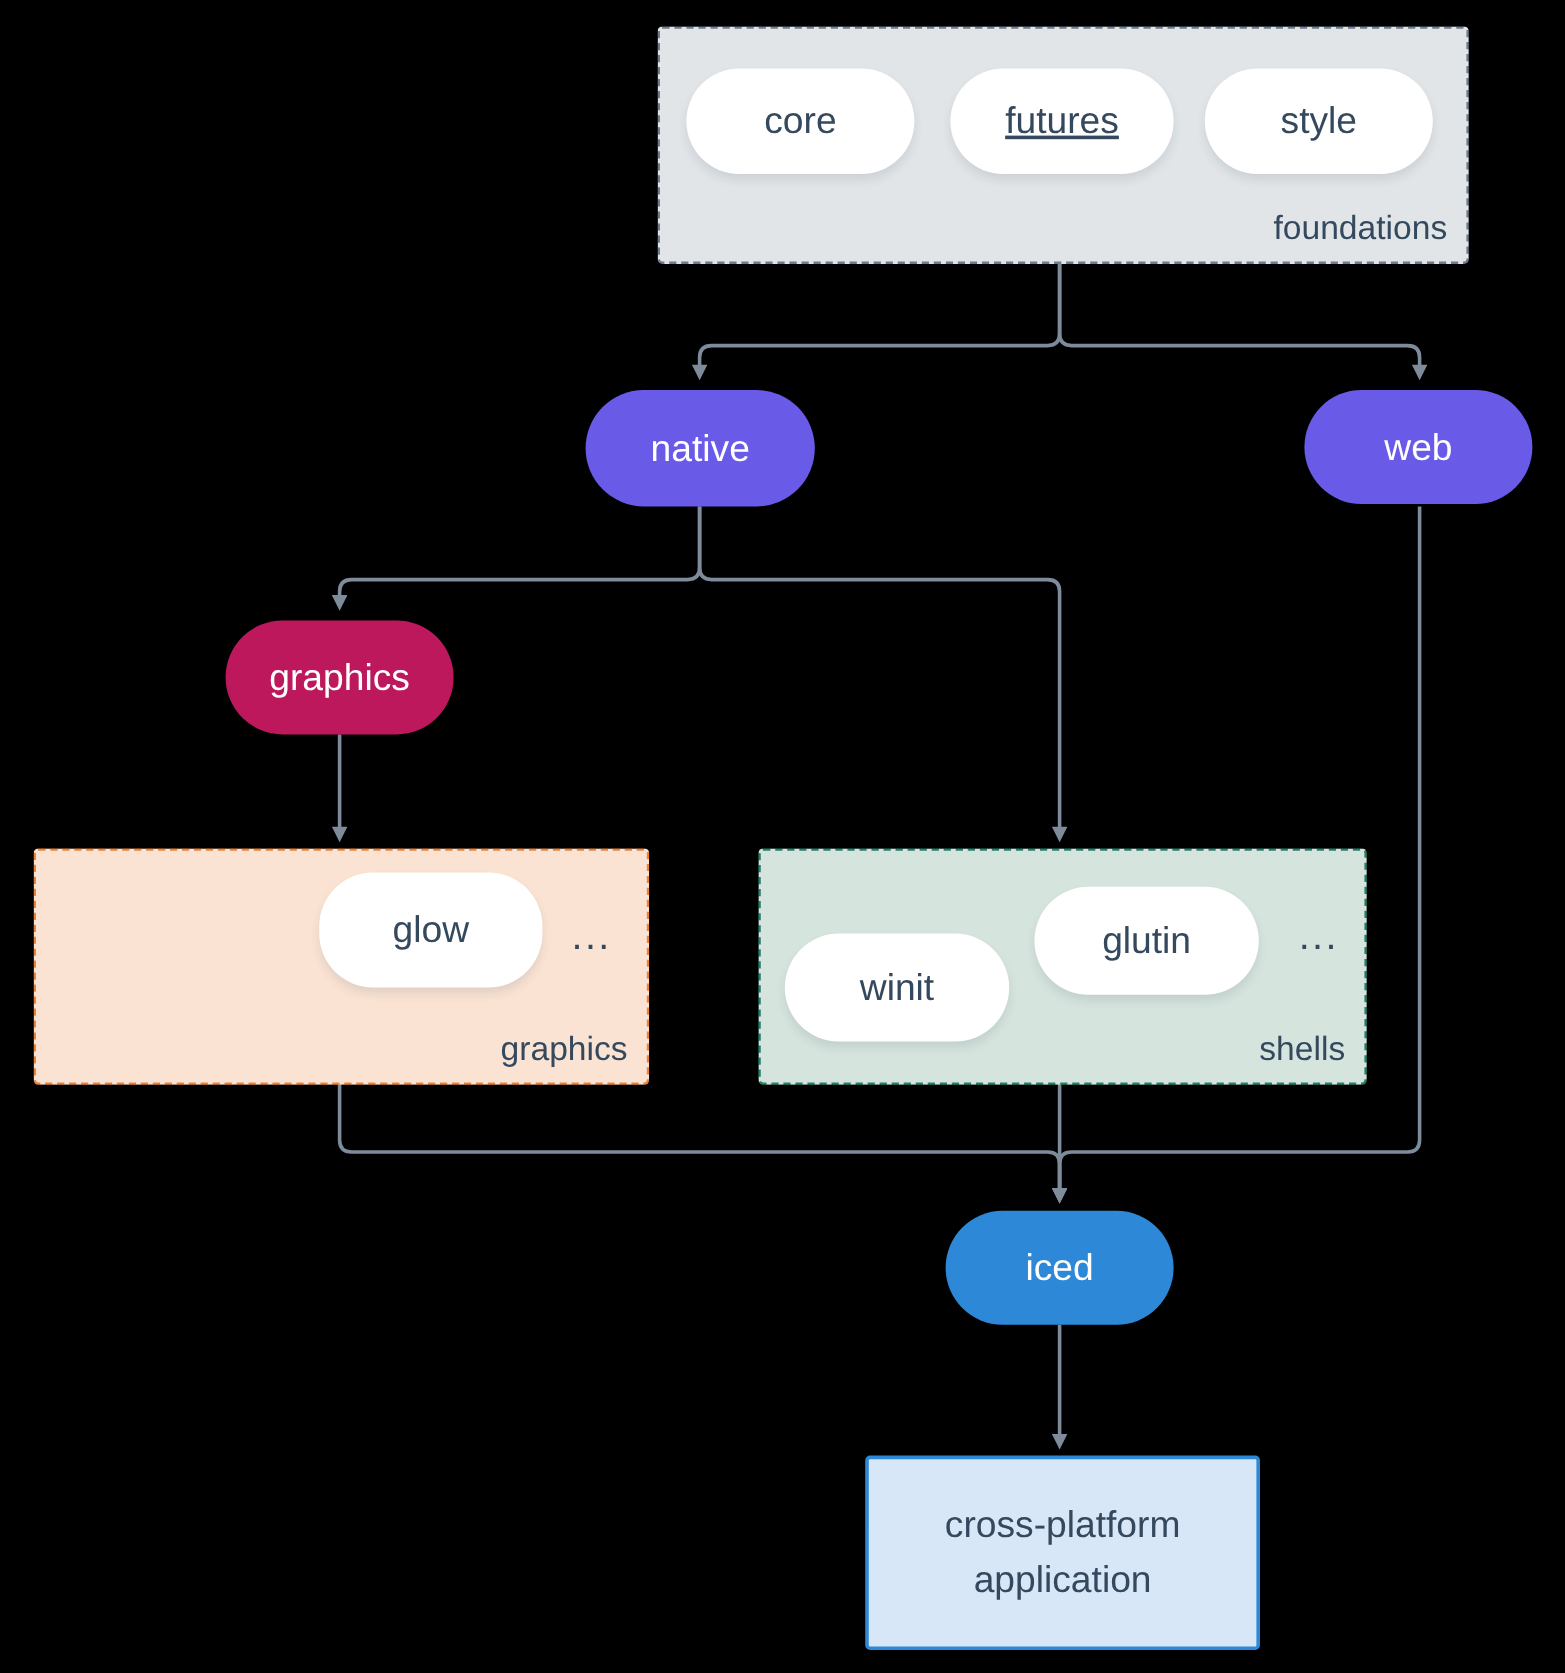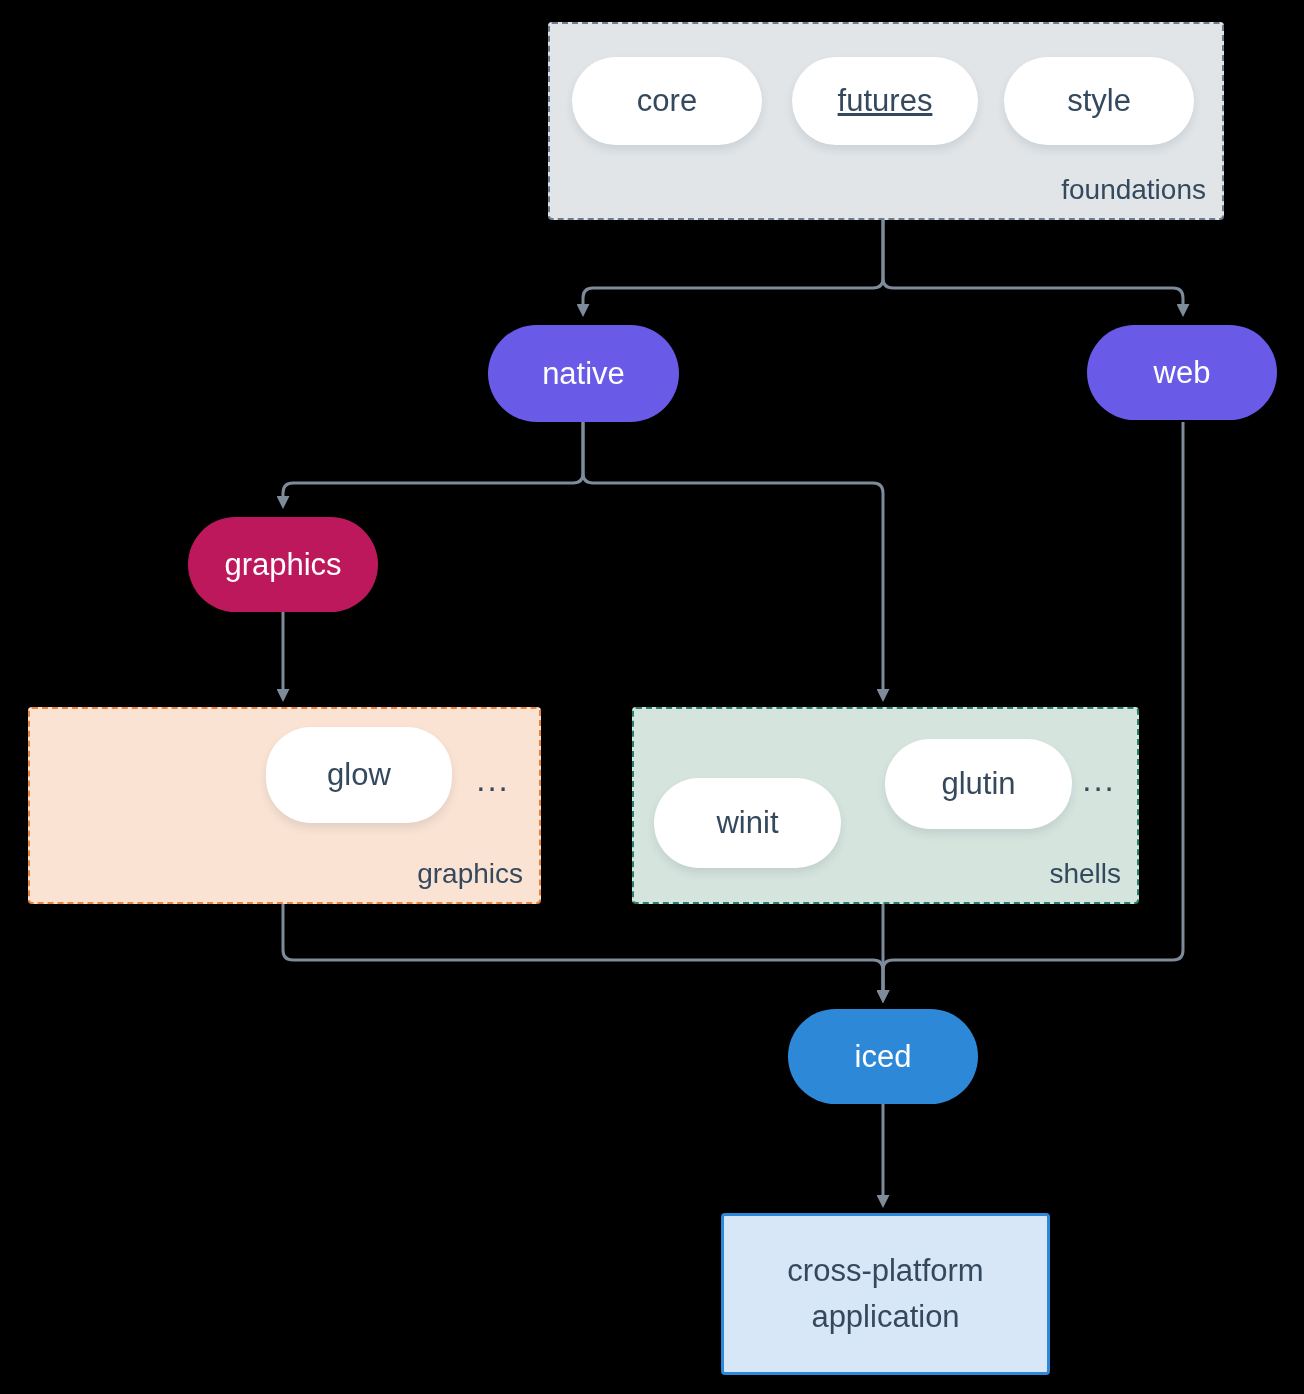--- a/index.html
+++ b/index.html
@@ -22,21 +22,21 @@
         box-shadow:0 5px 8px rgba(60,70,90,0.12);}
   .pill.node{color:#fff;border-radius:49px;}
 
   .pill.core   {left:22px; top:33px;width:190px;height:88px;}
   .pill.futures{left:242px;top:33px;width:186px;height:88px;text-decoration:underline;}
   .pill.style  {left:454px;top:33px;width:190px;height:88px;}
 
   .pill.wgpu  {left:22px; top:30px;width:186px;height:90px;border-radius:45px;}
   .pill.glow  {left:236px;top:18px;width:186px;height:96px;border-radius:45px;}
   .pill.winit {left:20px; top:30px;width:187px;height:90px;border-radius:45px;margin-top:39px;}
-  .pill.glutin{left:251px;top:30px;width:187px;height:90px;border-radius:45px;}
+  .pill.glutin{left:228px;top:30px;width:187px;height:90px;border-radius:45px;}
 
   .more{position:absolute;top:52px;width:70px;text-align:center;font-size:33px;
         color:#35495e;letter-spacing:2px;}
   .more.r{left:428px;}
   .more.s{left:430px;}
 
   .pill.native  {left:488px; top:325px;width:191px;height:97px;background:#6a5ae8;}
   .pill.web     {left:1087px;top:325px;width:190px;height:95px;background:#6a5ae8;}
   .pill.graphics{left:188px; top:517px;width:190px;height:95px;background:#be185d;}
   .pill.iced    {left:788px; top:1009px;width:190px;height:95px;background:#2d89d8;text-align:right;}

